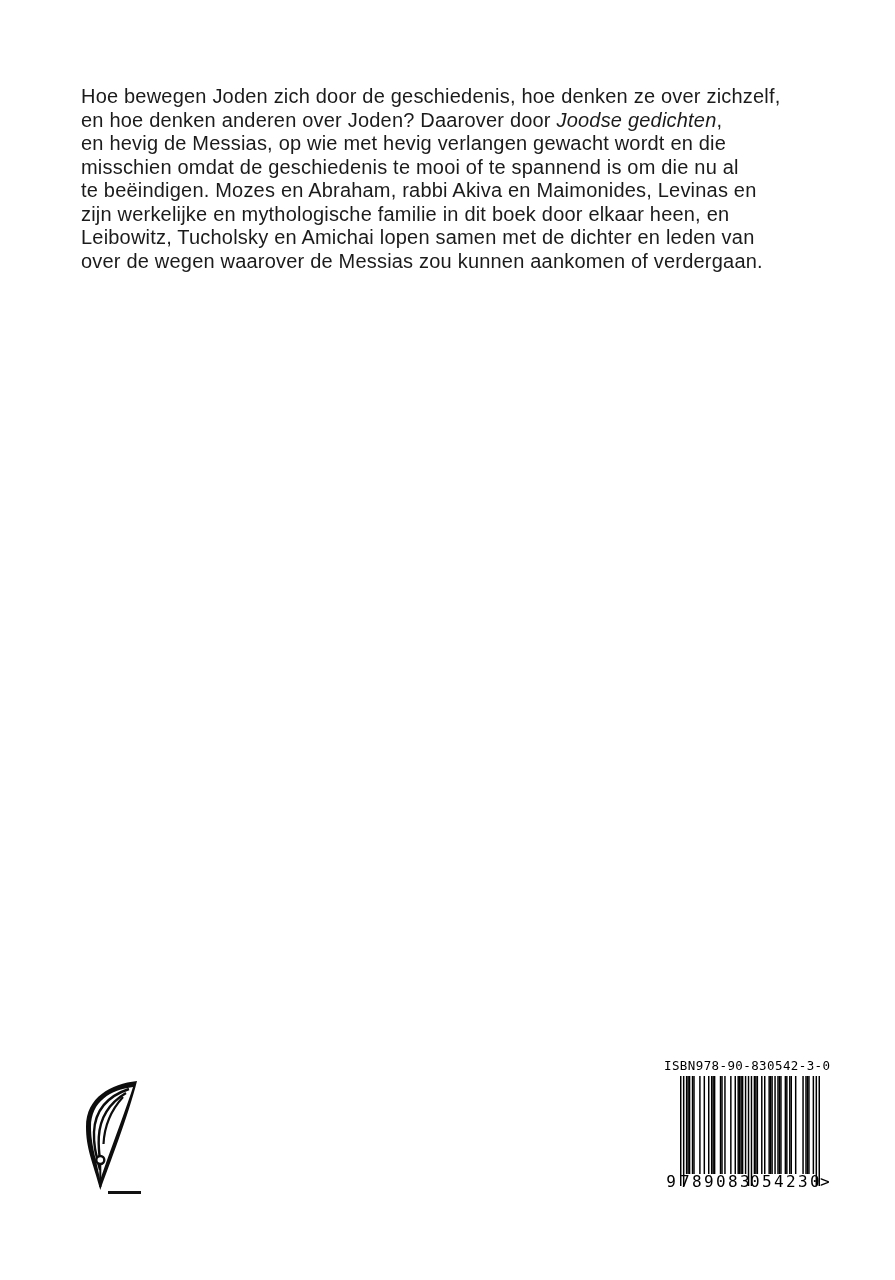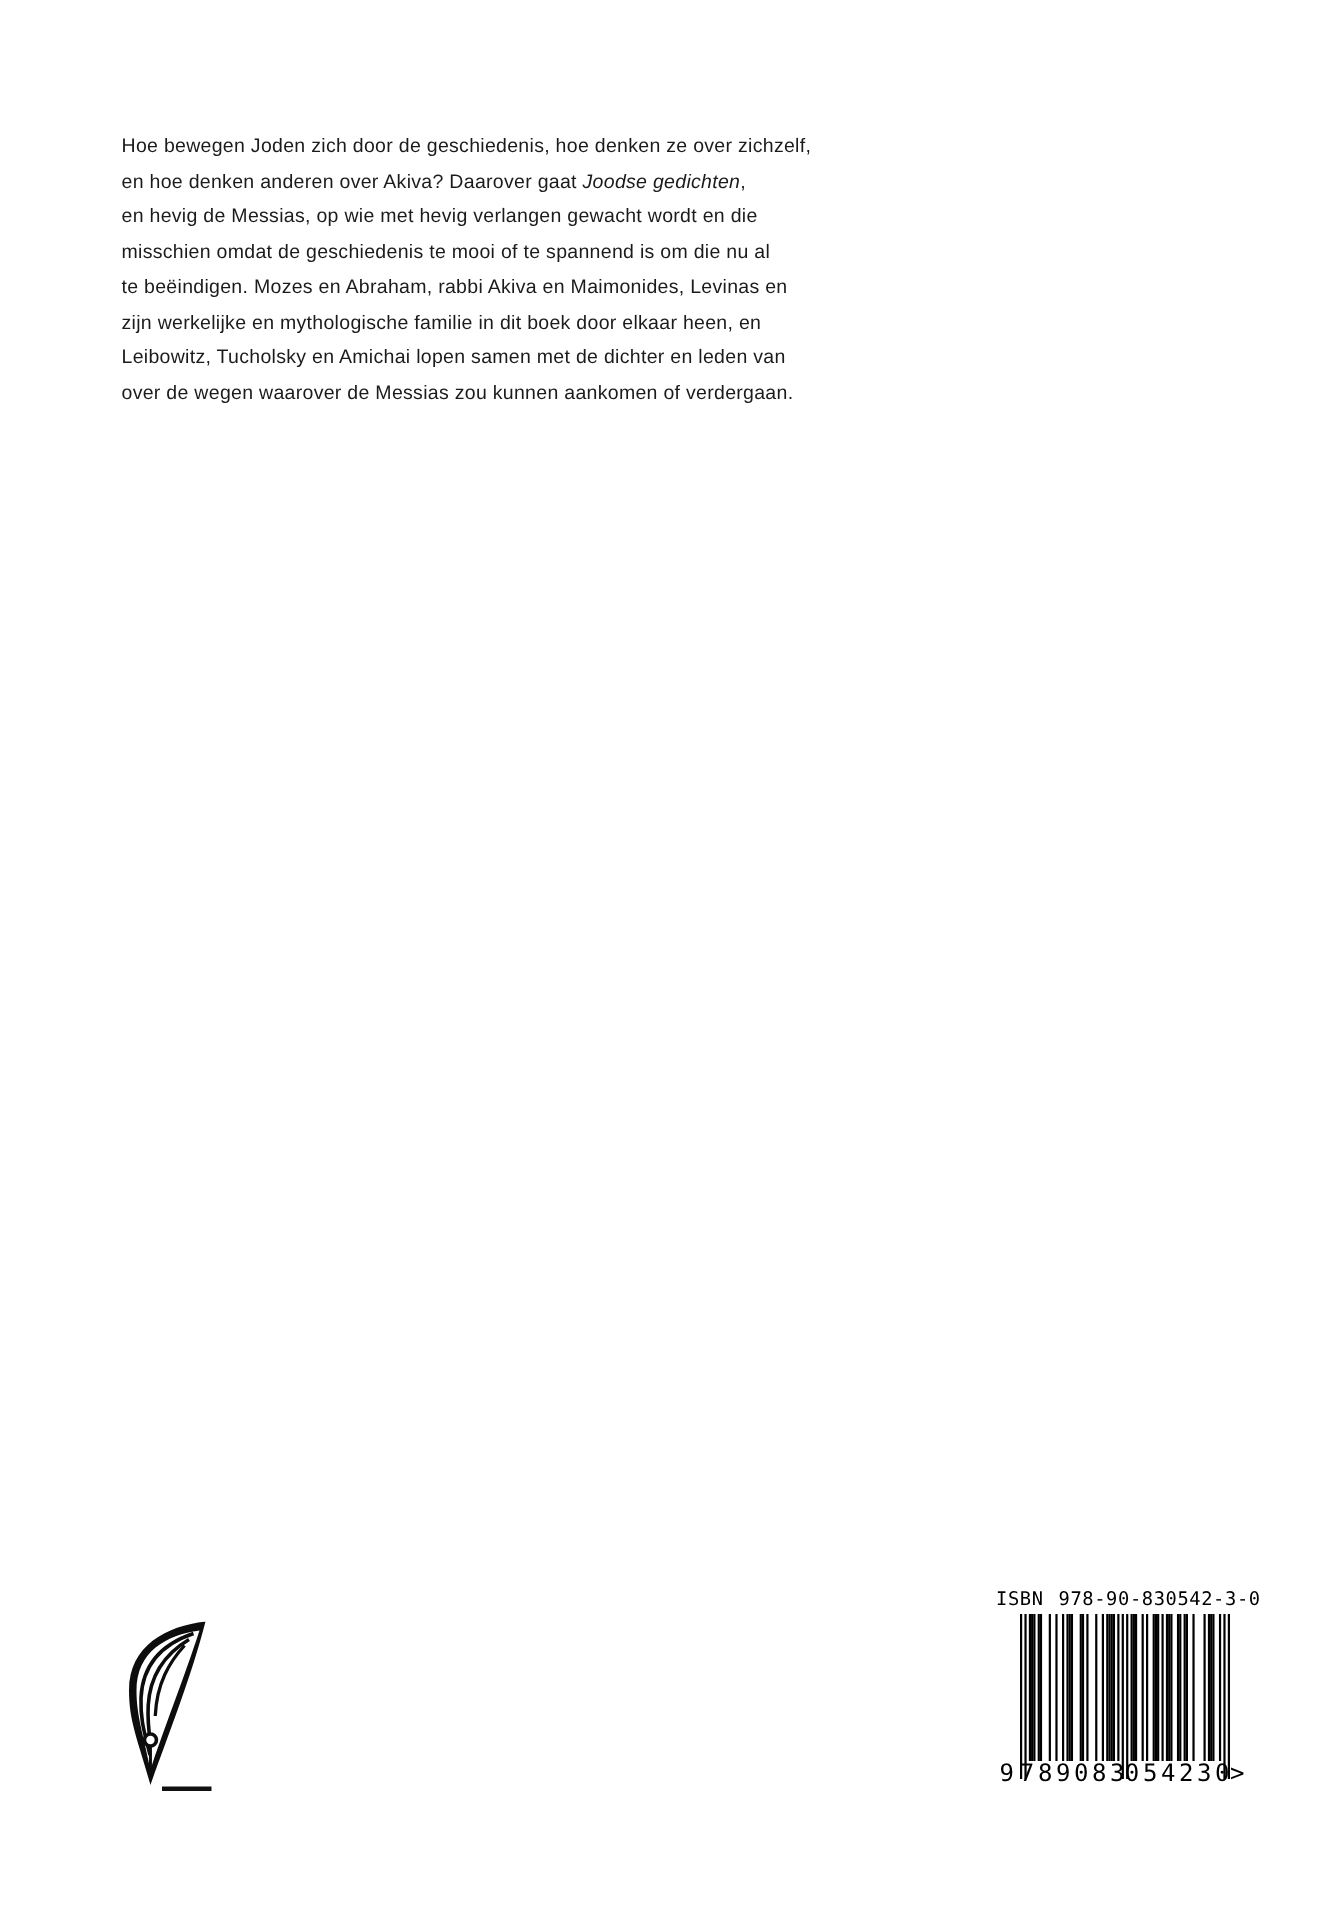--- a/index.html
+++ b/index.html
@@ -10,21 +10,21 @@
     background: #ffffff;
     overflow: hidden;
     font-family: "Liberation Sans", sans-serif;
   }
   
   #blurb {
     position: absolute;
     left: 81px;
     top: 85px;
     width: 770px;
-    font-size: 13px;
+    font-size: 20px;
     line-height: 23.5px;
     letter-spacing: 0.2px;
     color: #1b1b1b;
   }
   .blurb-line { white-space: nowrap; }
   .blurb-line em { }
   
   #logo {
     position: absolute;
     left: 83px;
@@ -40,21 +40,20 @@
     height: 2.5px;
     background: #111;
   }
   
   #isbn-line {
     position: absolute;
     left: 664px;
     top: 1058px;
     width: 175px;
     display: flex;
-    gap: 10px;
     font-family: "DejaVu Sans Mono", monospace;
     font-size: 12.5px;
     letter-spacing: 0.4px;
     color: #000;
     white-space: nowrap;
   }
   #barcode-svg {
     position: absolute;
     left: 664px;
     top: 1076px;
@@ -67,21 +66,21 @@
     fill: #000;
   }
 </style>
 </head>
 <body>
 
 <div id="page">
 
   <div id="blurb">
     <div class="blurb-line">Hoe bewegen Joden zich door de geschiedenis, hoe denken ze over zichzelf,</div>
-    <div class="blurb-line"><span>en hoe denken anderen over Akiva? Daarover gaat </span><em>Joodse gedichten</em><span>,</span></div>
+    <div class="blurb-line"><span>en hoe denken anderen over Joden? Daarover door </span><em>Joodse gedichten</em><span>,</span></div>
     <div class="blurb-line">en hevig de Messias, op wie met hevig verlangen gewacht wordt en die</div>
     <div class="blurb-line">misschien omdat de geschiedenis te mooi of te spannend is om die nu al</div>
     <div class="blurb-line">te beëindigen. Mozes en Abraham, rabbi Akiva en Maimonides, Levinas en</div>
     <div class="blurb-line">zijn werkelijke en mythologische familie in dit boek door elkaar heen, en</div>
     <div class="blurb-line">Leibowitz, Tucholsky en Amichai lopen samen met de dichter en leden van</div>
     <div class="blurb-line">over de wegen waarover de Messias zou kunnen aankomen of verdergaan.</div>
   </div>
 
   <svg id="logo" viewBox="0 0 57 112" aria-hidden="true">
 

